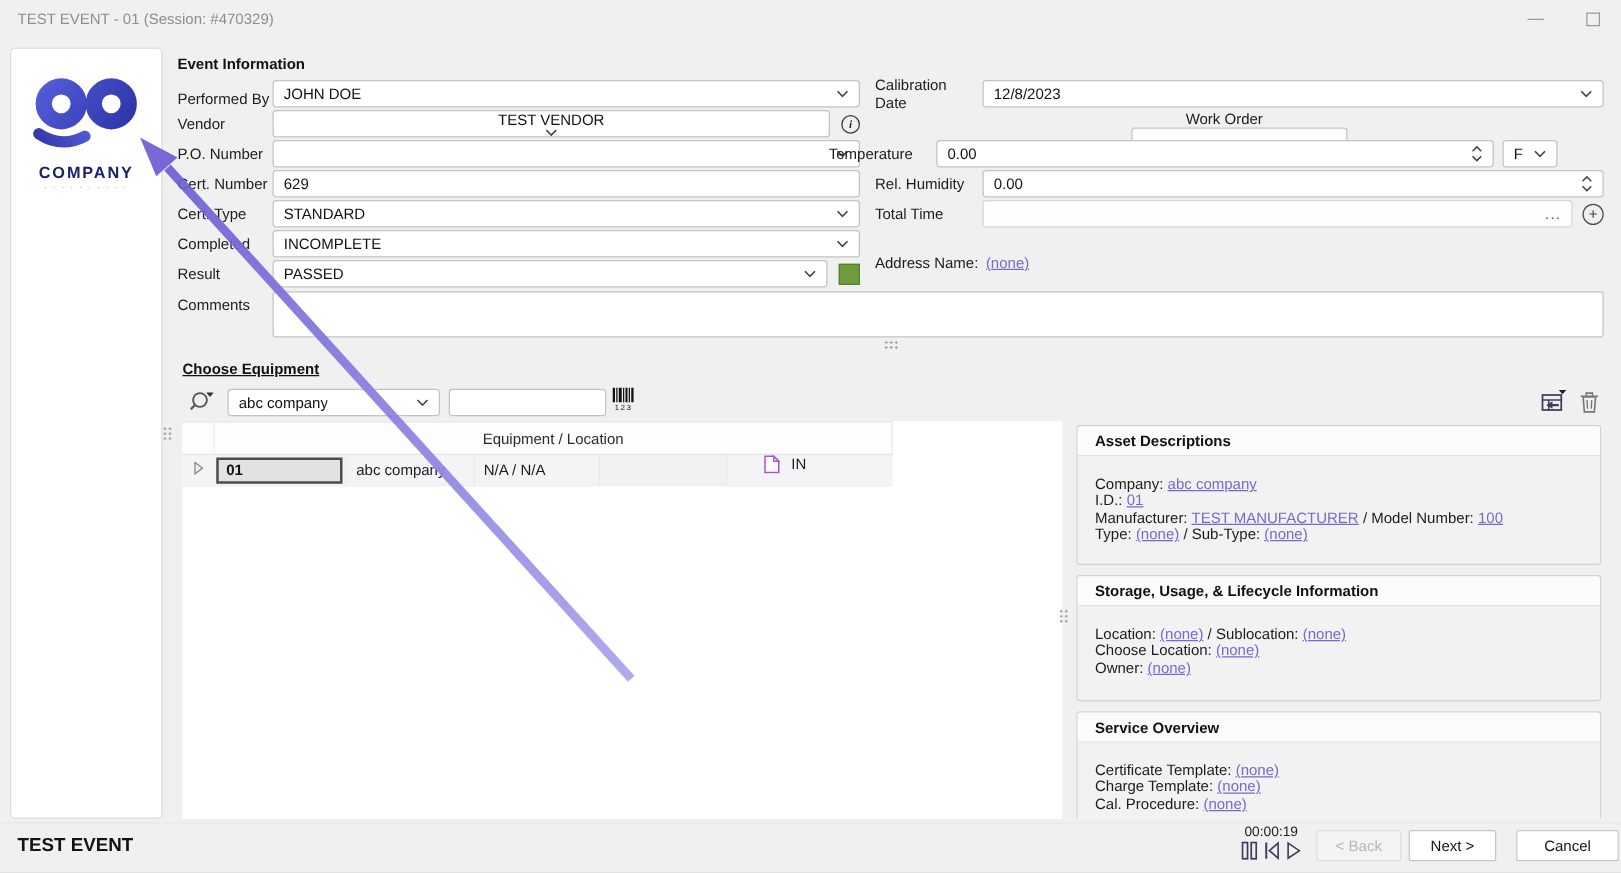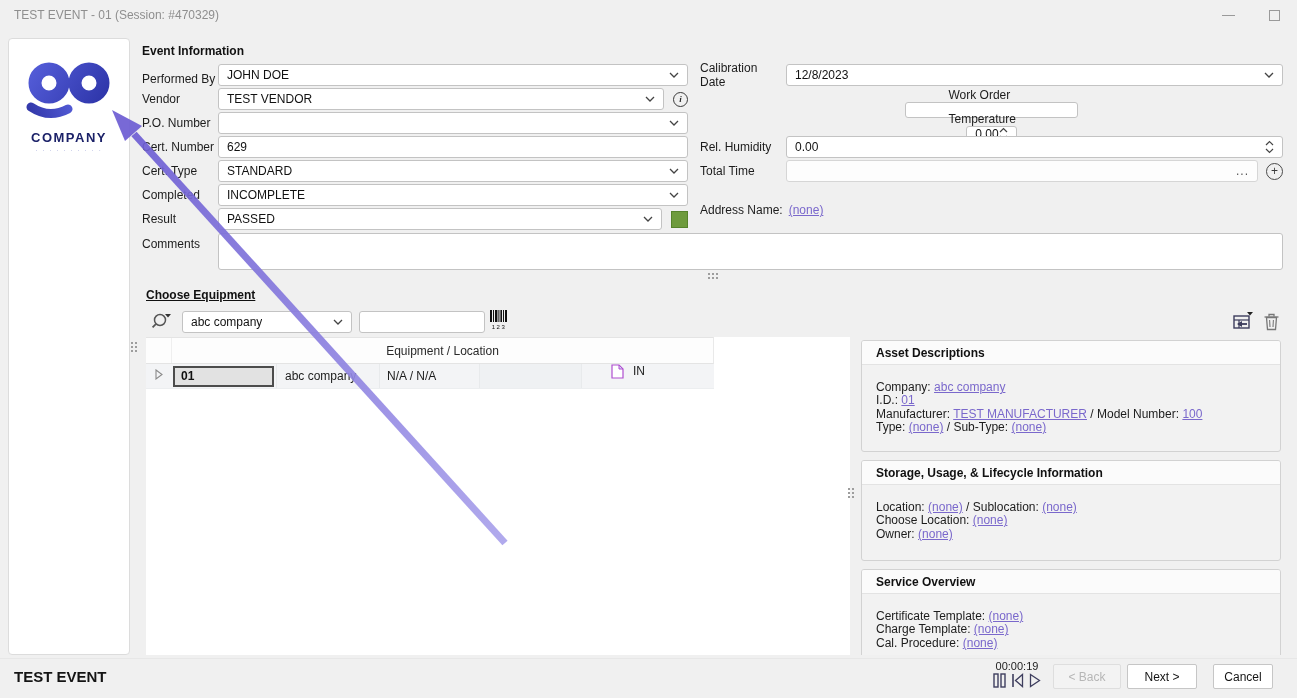--- a/index.html
+++ b/index.html
@@ -79,21 +79,21 @@
   
   .footer-sep { position:absolute; left:0; right:0; top:658px; border-top:1px solid #e7e7e7; }
   .app-title { position:absolute; left:14px; top:668px; font-size:15px; font-weight:bold; color:#141414; }
   .timerbox { position:absolute; left:974px; top:660px; width:86px; text-align:center; }
   .timer { font-size:11px; color:#222; }
   .playrow { display:flex; justify-content:center; gap:5px; margin-top:1px; }
   .btn { position:absolute; top:664px; height:25px; border-radius:2px; display:flex; align-items:center; justify-content:center;
     font:12px "Liberation Sans",sans-serif; cursor:pointer; }
   .btn.back { left:1053px; width:68px; background:#f3f3f3; border:1px solid #dedede; color:#b6b6b6; }
   .btn.next { left:1127px; width:70px; background:#fff; border:1px solid #c6c6c6; color:#141414; }
-  .btn.cancel { left:1213px; width:60px; background:#fff; border:1px solid #c6c6c6; color:#141414; }
+  .btn.cancel { left:1213px; width:82px; background:#fff; border:1px solid #c6c6c6; color:#141414; }
   
   .arrow-overlay { position:absolute; left:0; top:0; width:1297px; height:698px; pointer-events:none; z-index:50; }
 </style>
 </head>
 <body>
 
 <div class="window">
 
   <div class="titlebar-text">TEST EVENT - 01 (Session: #470329)</div>
   <div class="win-btn min">
@@ -134,21 +134,21 @@
       <span class="chev">
           <svg width="10" height="6">
             <polyline points="1,1 5,5 9,1" fill="none" stroke="#444" stroke-width="1.3"></polyline>
           </svg>
         </span>
     </div>
   </div>
 
   <div class="frow" style="left:142px; top:88px; width:546px;">
     <span class="flabel" style="width:76px;">Vendor</span>
-    <div class="combo" style="width:447px;">
+    <div class="combo" style="width:447px;flex-direction:column;">
       <span class="val">TEST VENDOR</span>
       <span class="chev">
           <svg width="10" height="6">
             <polyline points="1,1 5,5 9,1" fill="none" stroke="#444" stroke-width="1.3"></polyline>
           </svg>
         </span>
     </div>
     <span class="info-circle" style="margin-left:9px;">i</span>
   </div>
 
@@ -219,21 +219,21 @@
           </svg>
         </span>
     </div>
   </div>
 
   <div class="frow" style="left:700px; top:88px; width:583px;flex-direction:column;">
     <span class="flabel" style="width:86px;">Work Order</span>
     <input class="input grow" value="" style="">
   </div>
 
-  <div class="frow" style="left:700px; top:112px; width:583px;flex-direction:column;">
+  <div class="frow" style="left:663px; top:112px; width:583px;">
     <span class="flabel" style="width:86px;">Temperature</span>
     <div class="numfield grow" style="justify-content:space-between;">
       <span>0.00</span>
       <span class="spin">
           <svg width="9" height="14">
             <polyline points="1,5 4.5,1.5 8,5" fill="none" stroke="#444" stroke-width="1.2"></polyline>
             <polyline points="1,9 4.5,12.5 8,9" fill="none" stroke="#444" stroke-width="1.2"></polyline>
           </svg>
         </span>
     </div>

